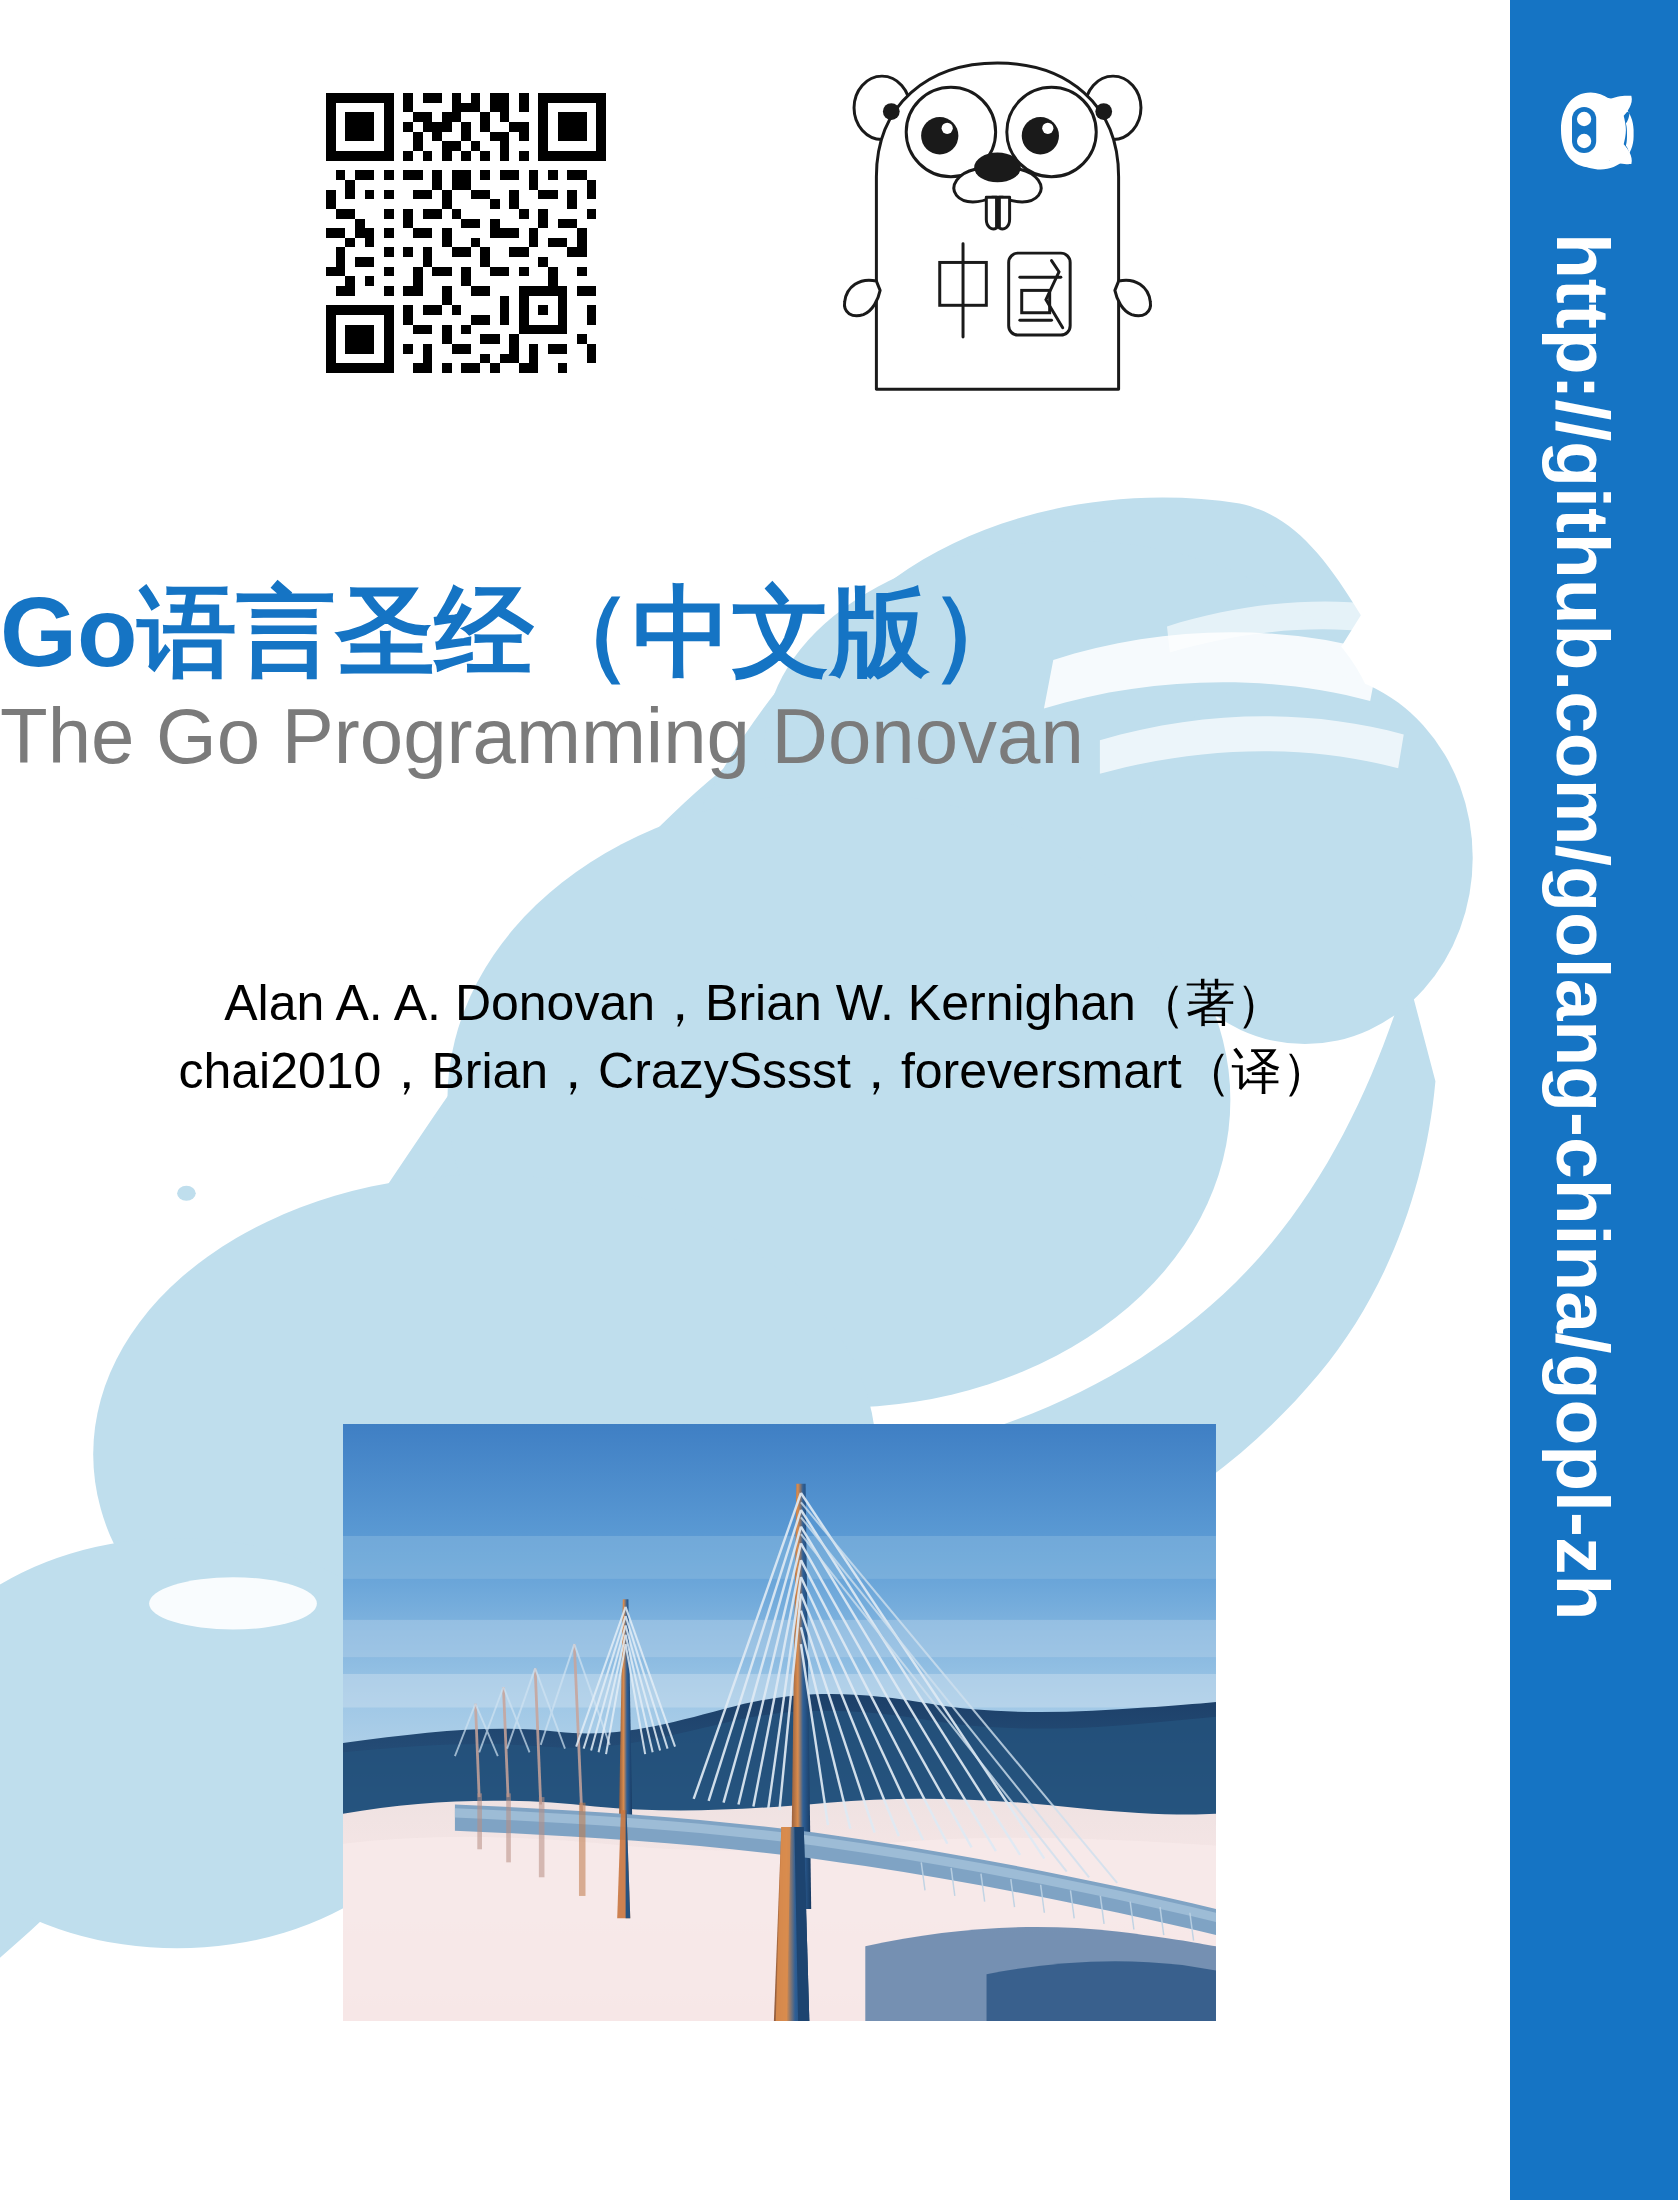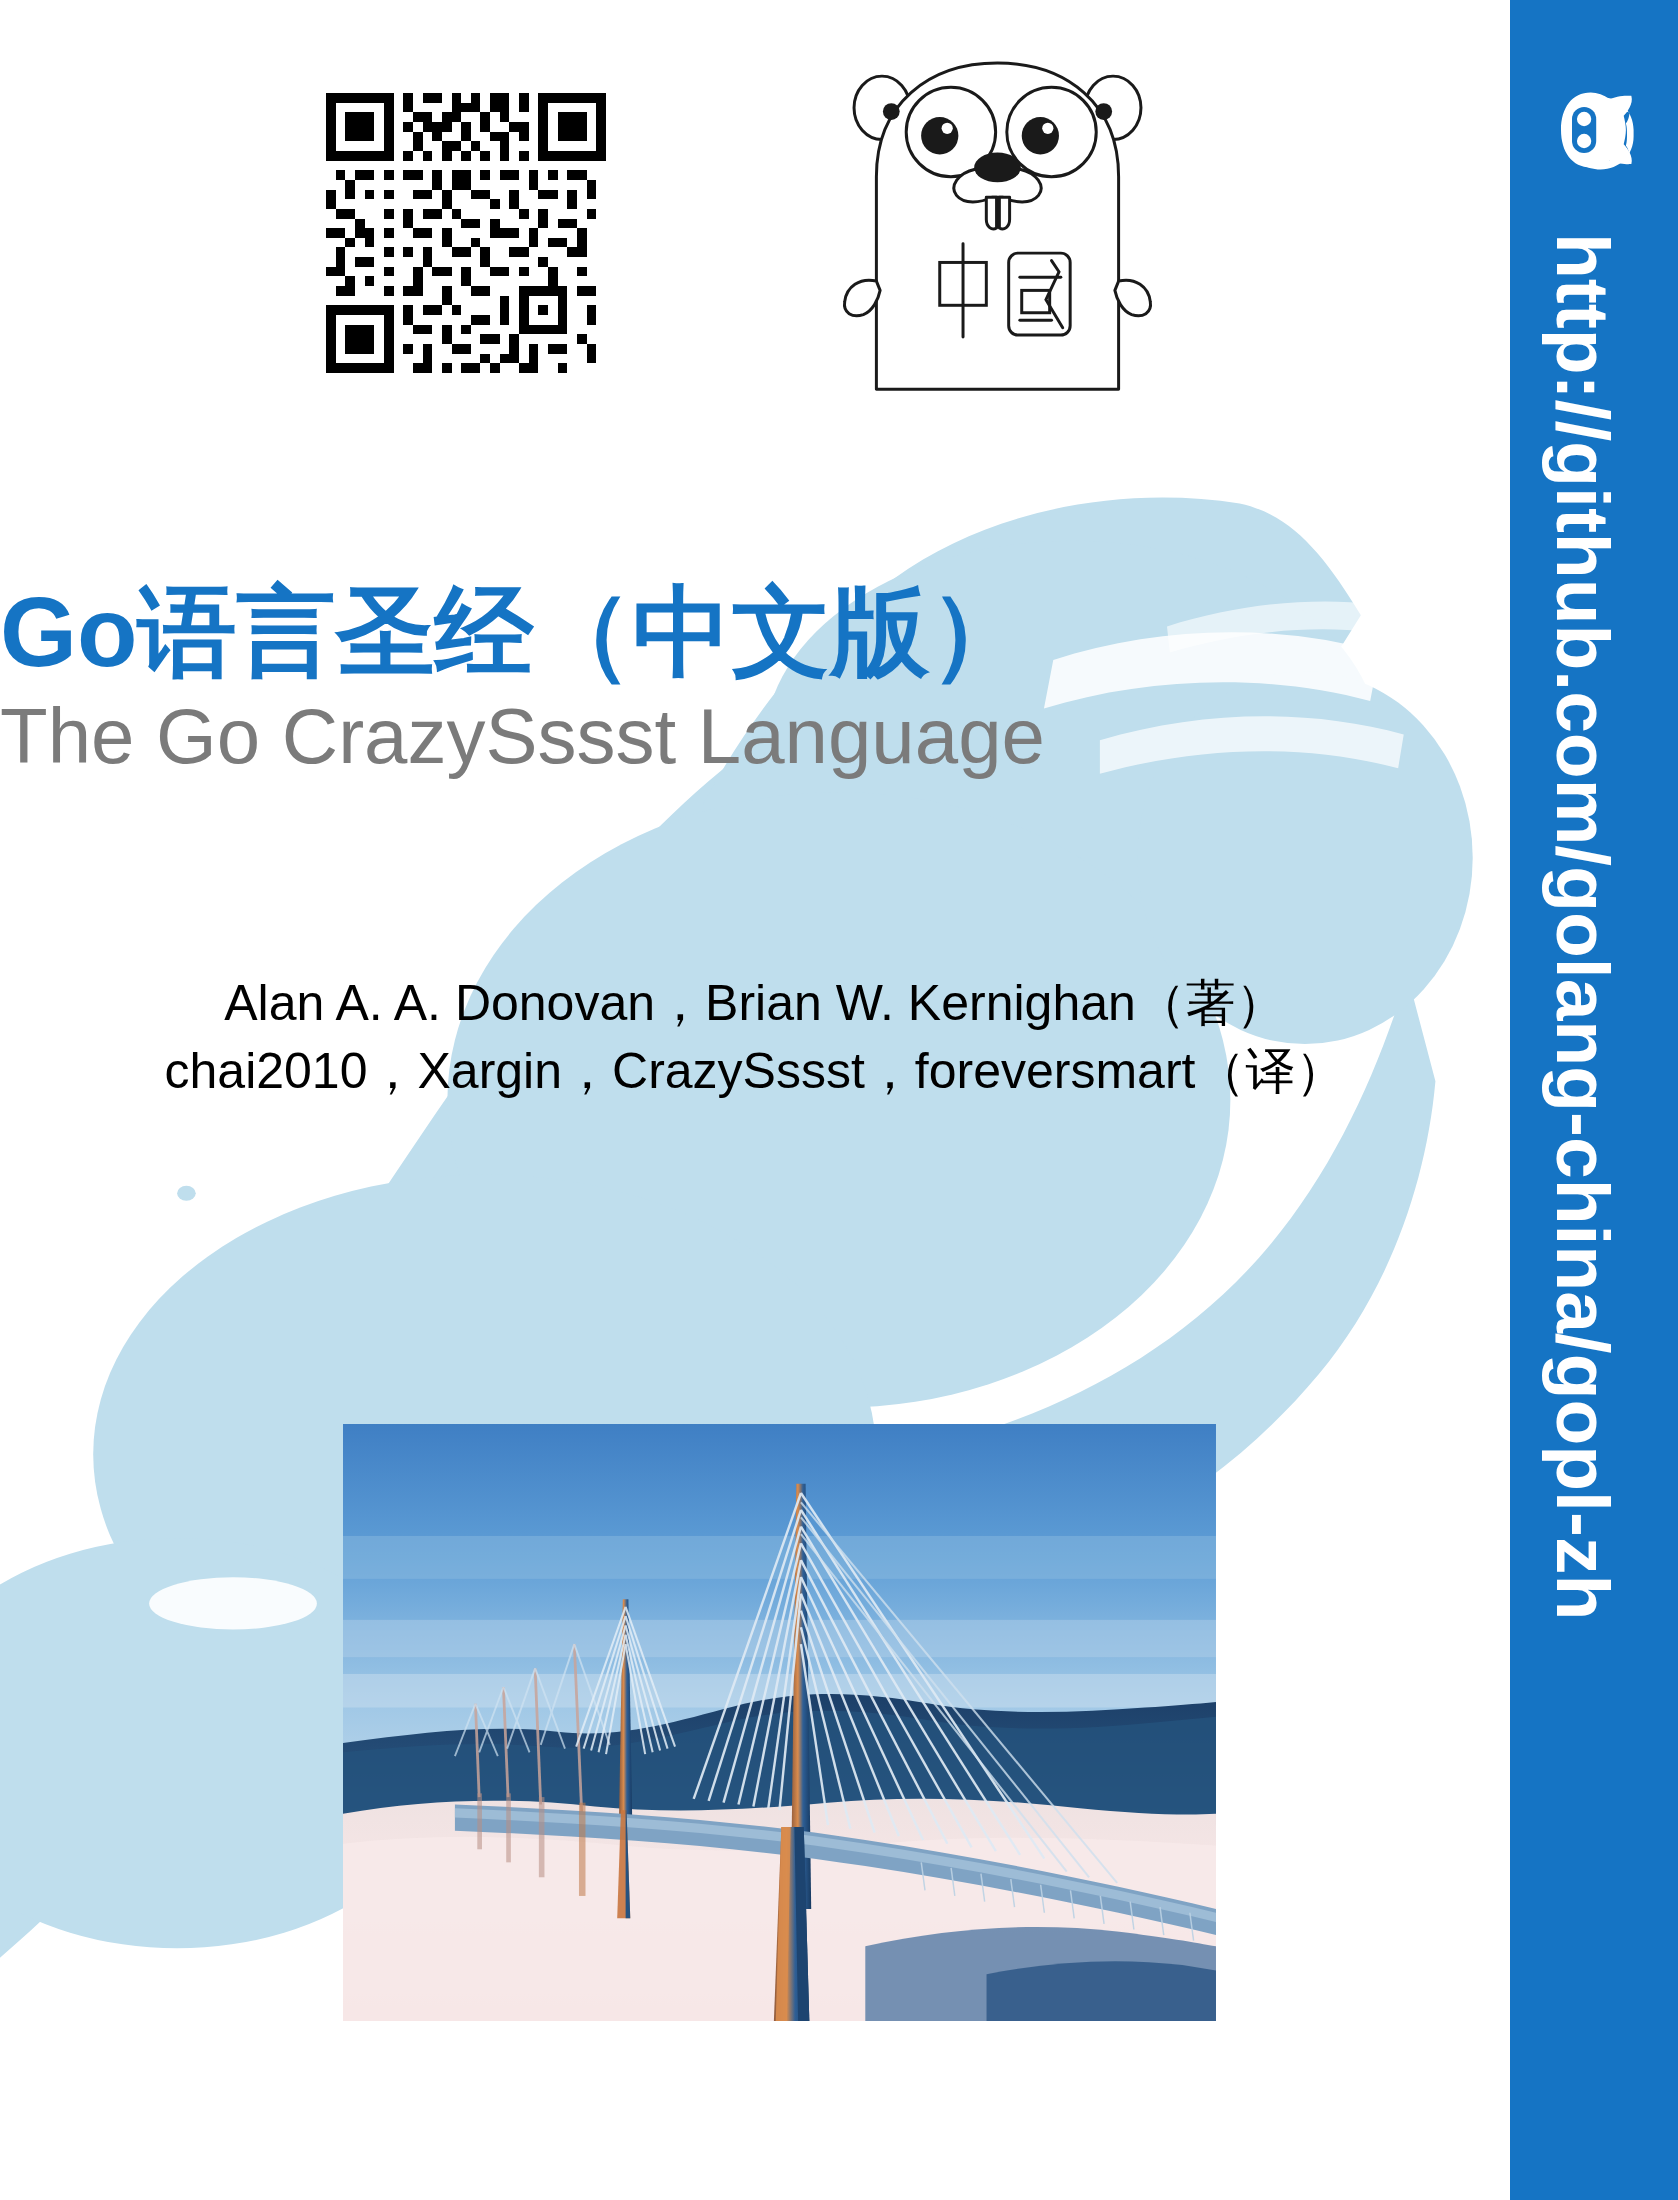--- a/index.html
+++ b/index.html
@@ -403,26 +403,26 @@
       <rect x="182" y="232" width="66" height="88" rx="10"></rect>
       <line x1="194" y1="258" x2="238" y2="258"></line>
       <rect x="196" y="272" width="30" height="24"></rect>
       <line x1="194" y1="304" x2="228" y2="304"></line>
       <path d="M228,240 L236,252 L222,282 L240,312"></path>
     </g>
   </svg>
 
   <div id="title-block">
     <div id="main-title">Go语言圣经（中文版）</div>
-    <div id="sub-title">The Go CrazySssst Language</div>
+    <div id="sub-title">The Go Programming Donovan</div>
   </div>
 
   <div id="credits-block">
     <div class="credit-line">Alan A. A. Donovan，Brian W. Kernighan（著）</div>
-    <div class="credit-line">chai2010，Xargin，CrazySssst，foreversmart（译）</div>
+    <div class="credit-line">chai2010，Brian，CrazySssst，foreversmart（译）</div>
   </div>
 
   <div id="bridge-photo">
     <svg viewBox="0 0 936 640" preserveAspectRatio="none" aria-hidden="true">
       <defs>
         <linearGradient id="skyGrad" x1="0" y1="0" x2="0" y2="1">
           <stop offset="0%" stop-color="#3f7fc4"></stop>
           <stop offset="22%" stop-color="#5f9ed6"></stop>
           <stop offset="46%" stop-color="#9ec7e6"></stop>
           <stop offset="68%" stop-color="#c9ddec"></stop>

